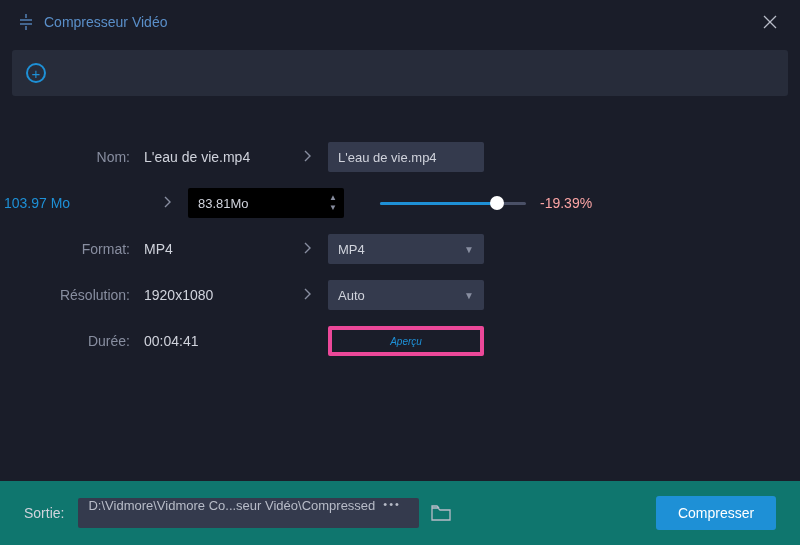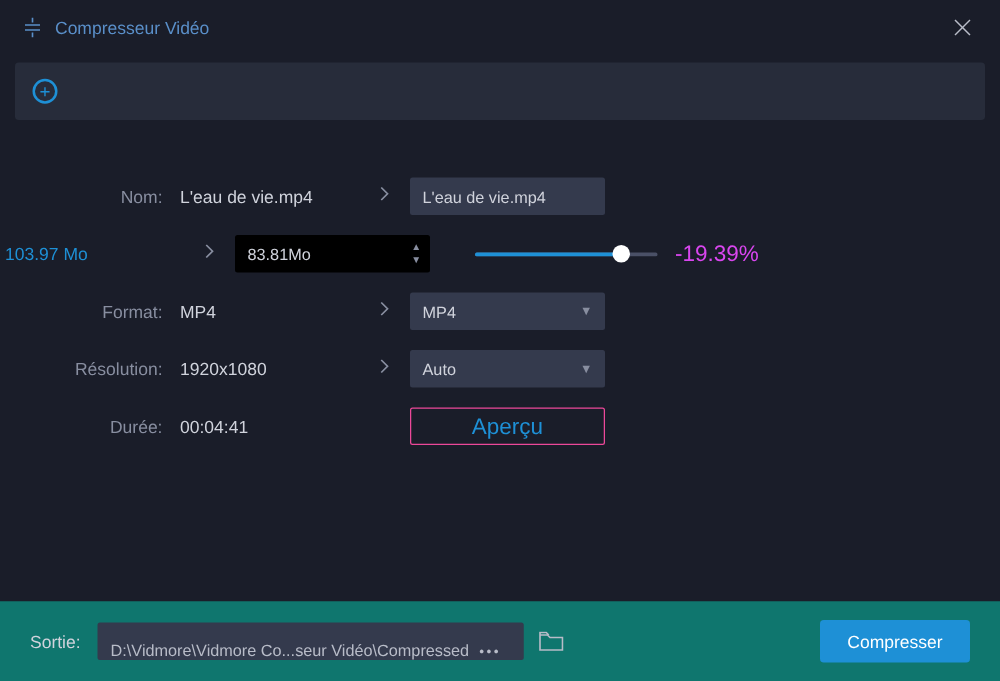--- a/index.html
+++ b/index.html
@@ -26,26 +26,26 @@
   .ctrl .select .caret { color: #888ea0; font-size: 10px; }
   .stepper { display: flex; align-items: stretch; height: 30px; background: #000000; border-radius: 2px; }
   .stepper .val { flex: 1; display: flex; align-items: center; padding-left: 10px; color: #d0d3dc; font-size: 13px; }
   .stepper .arrows { width: 22px; display: flex; flex-direction: column; justify-content: center; }
   .stepper .arrows span { font-size: 8px; color: #888ea0; text-align: center; line-height: 10px; cursor: pointer; }
   .ctrl .ro { width: 100%; height: 30px; background: #343a4d; border-radius: 2px; display: flex; align-items: center; padding: 0 10px; color: #888ea0; font-size: 13px; }
   .slider-wrap { display: flex; align-items: center; flex: 1; padding-left: 36px; gap: 14px; }
   .slider { width: 146px; height: 3px; background: #4a5066; border-radius: 2px; position: relative; }
   .slider .fill { position: absolute; left: 0; top: 0; bottom: 0; width: 80%; background: #1e90d6; border-radius: 2px; }
   .slider .thumb { position: absolute; top: 50%; left: 80%; transform: translate(-50%, -50%); width: 14px; height: 14px; background: #fff; border-radius: 50%; }
-  .pct { color: #d946ef; font-size: 18px; }
-  .preview-btn { width: 156px; height: 30px; border: 1px solid #ec4899; border-radius: 2px; background: transparent; color: #1e90d6; font-size: 18px; display: flex; align-items: center; justify-content: center; cursor: pointer; }
+  .pct { color: #fca5a5; font-size: 14px; }
+  .preview-btn { width: 156px; height: 30px; border: 4px solid #ec4899; border-radius: 2px; background: transparent; color: #1e90d6; font-size: 10px; display: flex; align-items: center; justify-content: center; cursor: pointer; font-style: italic; }
 
   .footer { position: absolute; left: 0; right: 0; bottom: 0; height: 64px; background: #0f766e; display: flex; align-items: center; padding: 0 24px; }
   .out-label { color: #d0d3dc; font-size: 14px; margin-right: 14px; }
-  .out-path { height: 30px; background: #343a4d; border-radius: 2px; display: flex; align-items: flex-end; padding: 0 10px; color: #b8bcc8; font-size: 13px; flex: 0 0 308px; }
+  .out-path { height: 30px; background: #343a4d; border-radius: 2px; display: flex; align-items: flex-start; padding: 0 10px; color: #b8bcc8; font-size: 13px; flex: 0 0 308px; }
   .path-text { flex: 1; overflow: hidden; white-space: nowrap; }
   .dots { padding: 0 8px; cursor: pointer; color: #b8bcc8; letter-spacing: 2px; font-size: 11px; }
   .folder-btn { margin-left: 12px; color: #b8bcc8; cursor: pointer; display: flex; align-items: center; }
   .spacer { flex: 1; }
   .compress-btn { width: 120px; height: 34px; background: #1e90d6; border-radius: 3px; display: flex; align-items: center; justify-content: center; color: #fff; font-size: 14px; cursor: pointer; margin-left: 16px; }
 </style>
 </head>
 <body>
 
 <div class="titlebar">

